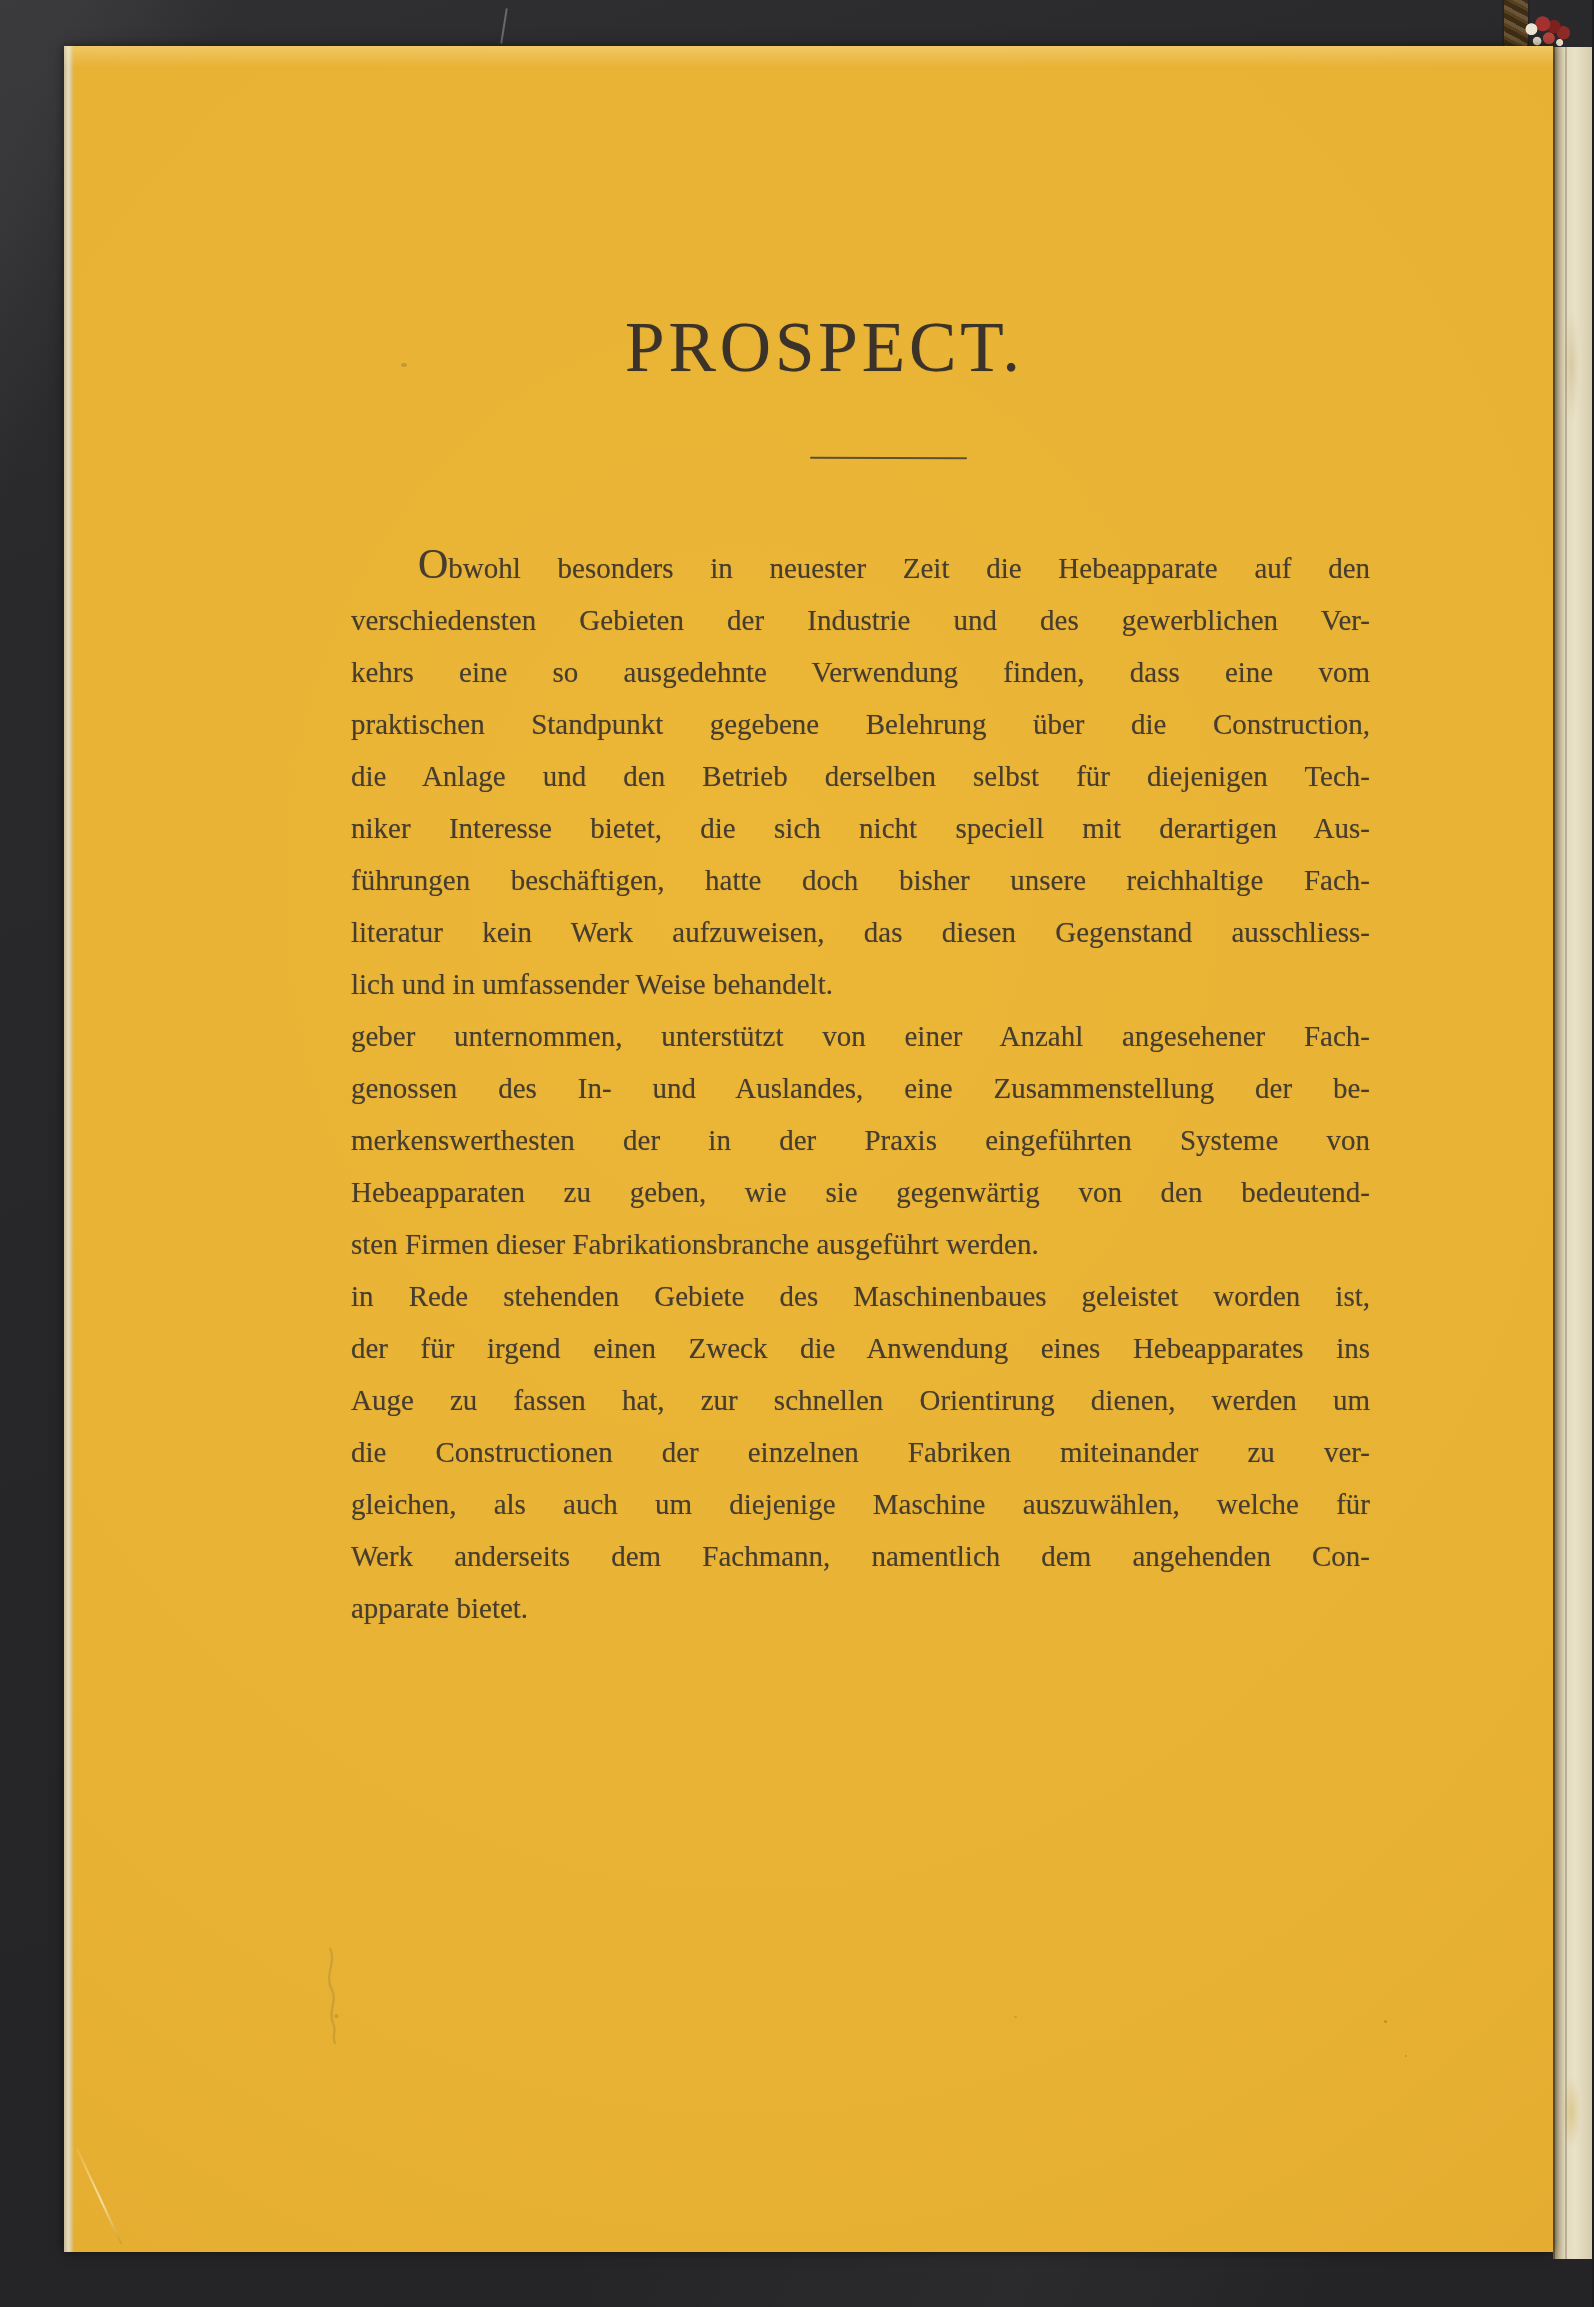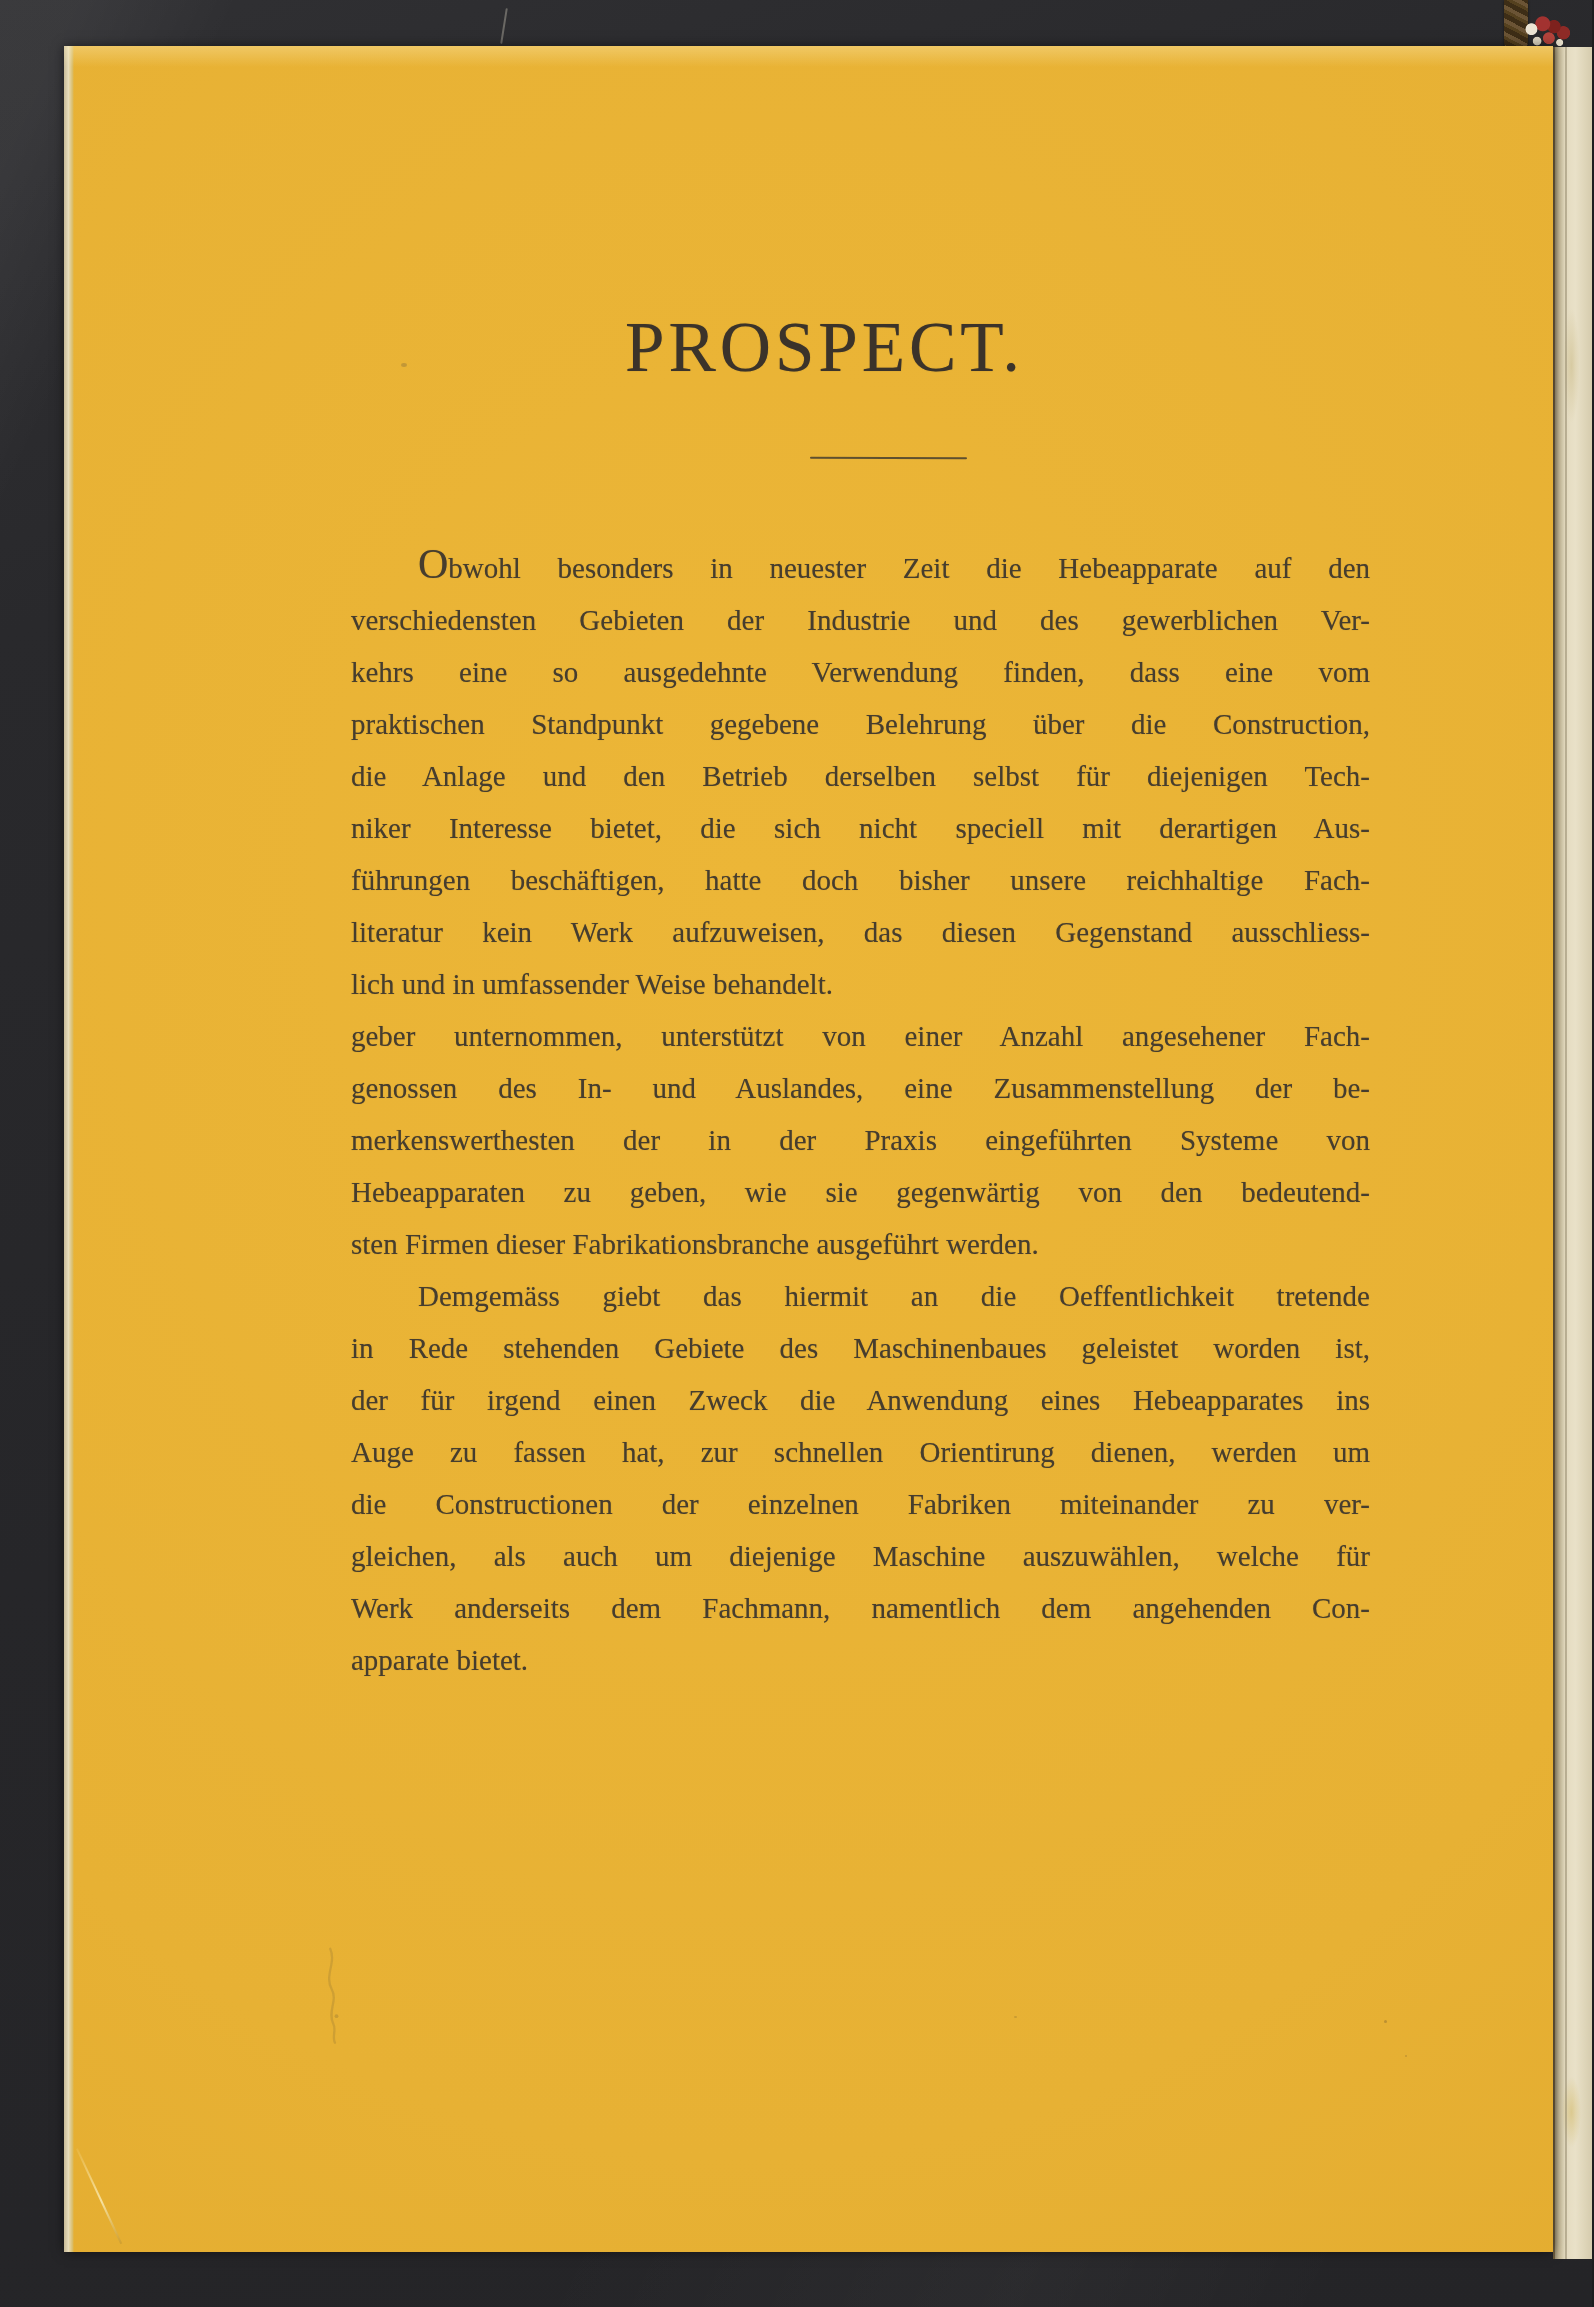--- a/index.html
+++ b/index.html
@@ -105,21 +105,20 @@
       <div class="tl jl">die Anlage und den Betrieb derselben selbst für diejenigen Tech-</div>
       <div class="tl jl">niker Interesse bietet, die sich nicht speciell mit derartigen Aus-</div>
       <div class="tl jl">führungen beschäftigen, hatte doch bisher unsere reichhaltige Fach-</div>
       <div class="tl jl">literatur kein Werk aufzuweisen, das diesen Gegenstand ausschliess-</div>
       <div class="tl">lich und in umfassender Weise behandelt.</div>
       <div class="tl jl">geber unternommen, unterstützt von einer Anzahl angesehener Fach-</div>
       <div class="tl jl">genossen des In- und Auslandes, eine Zusammenstellung der be-</div>
       <div class="tl jl">merkenswerthesten der in der Praxis eingeführten Systeme von</div>
       <div class="tl jl">Hebeapparaten zu geben, wie sie gegenwärtig von den bedeutend-</div>
       <div class="tl">sten Firmen dieser Fabrikationsbranche ausgeführt werden.</div>
-      <div class="tl jl indent">Demgemäss giebt das hiermit an die Oeffentlichkeit tretende</div>
       <div class="tl jl">in Rede stehenden Gebiete des Maschinenbaues geleistet worden ist,</div>
       <div class="tl jl">der für irgend einen Zweck die Anwendung eines Hebeapparates ins</div>
       <div class="tl jl">Auge zu fassen hat, zur schnellen Orientirung dienen, werden um</div>
       <div class="tl jl">die Constructionen der einzelnen Fabriken miteinander zu ver-</div>
       <div class="tl jl">gleichen, als auch um diejenige Maschine auszuwählen, welche für</div>
       <div class="tl jl">Werk anderseits dem Fachmann, namentlich dem angehenden Con-</div>
       <div class="tl">apparate bietet.</div>
     </div>
 
   <div class="dot-left-title"></div>

